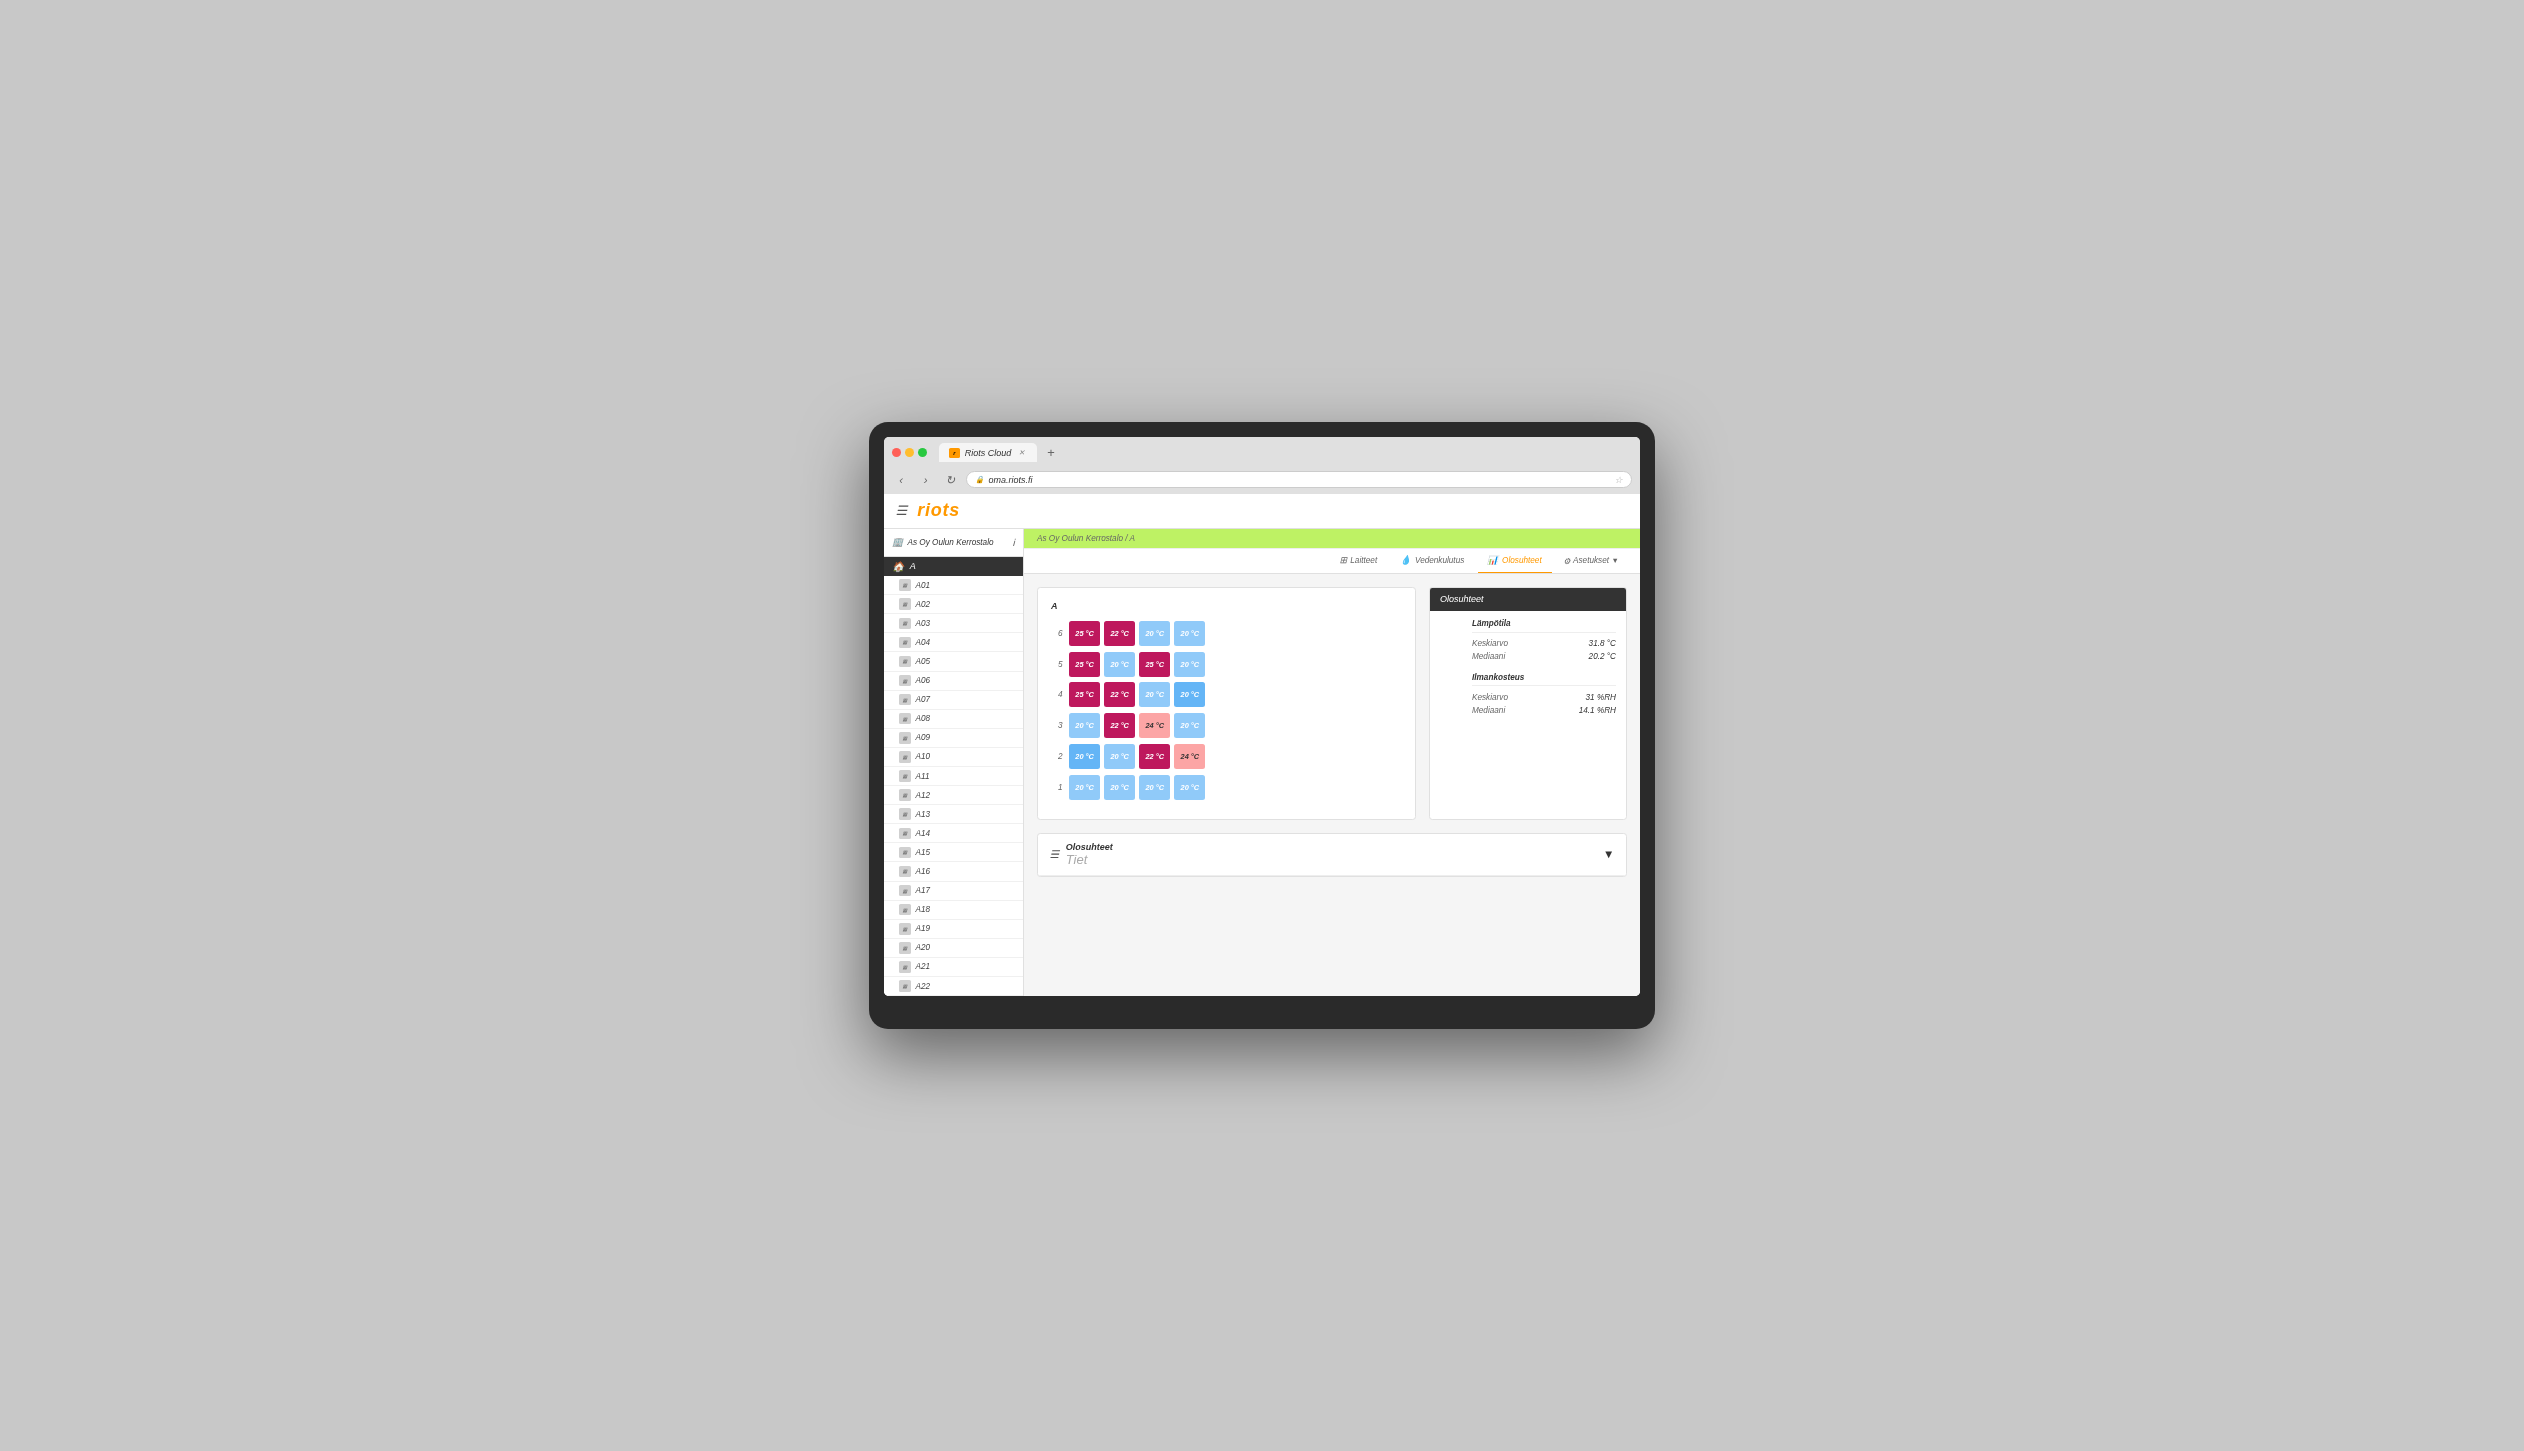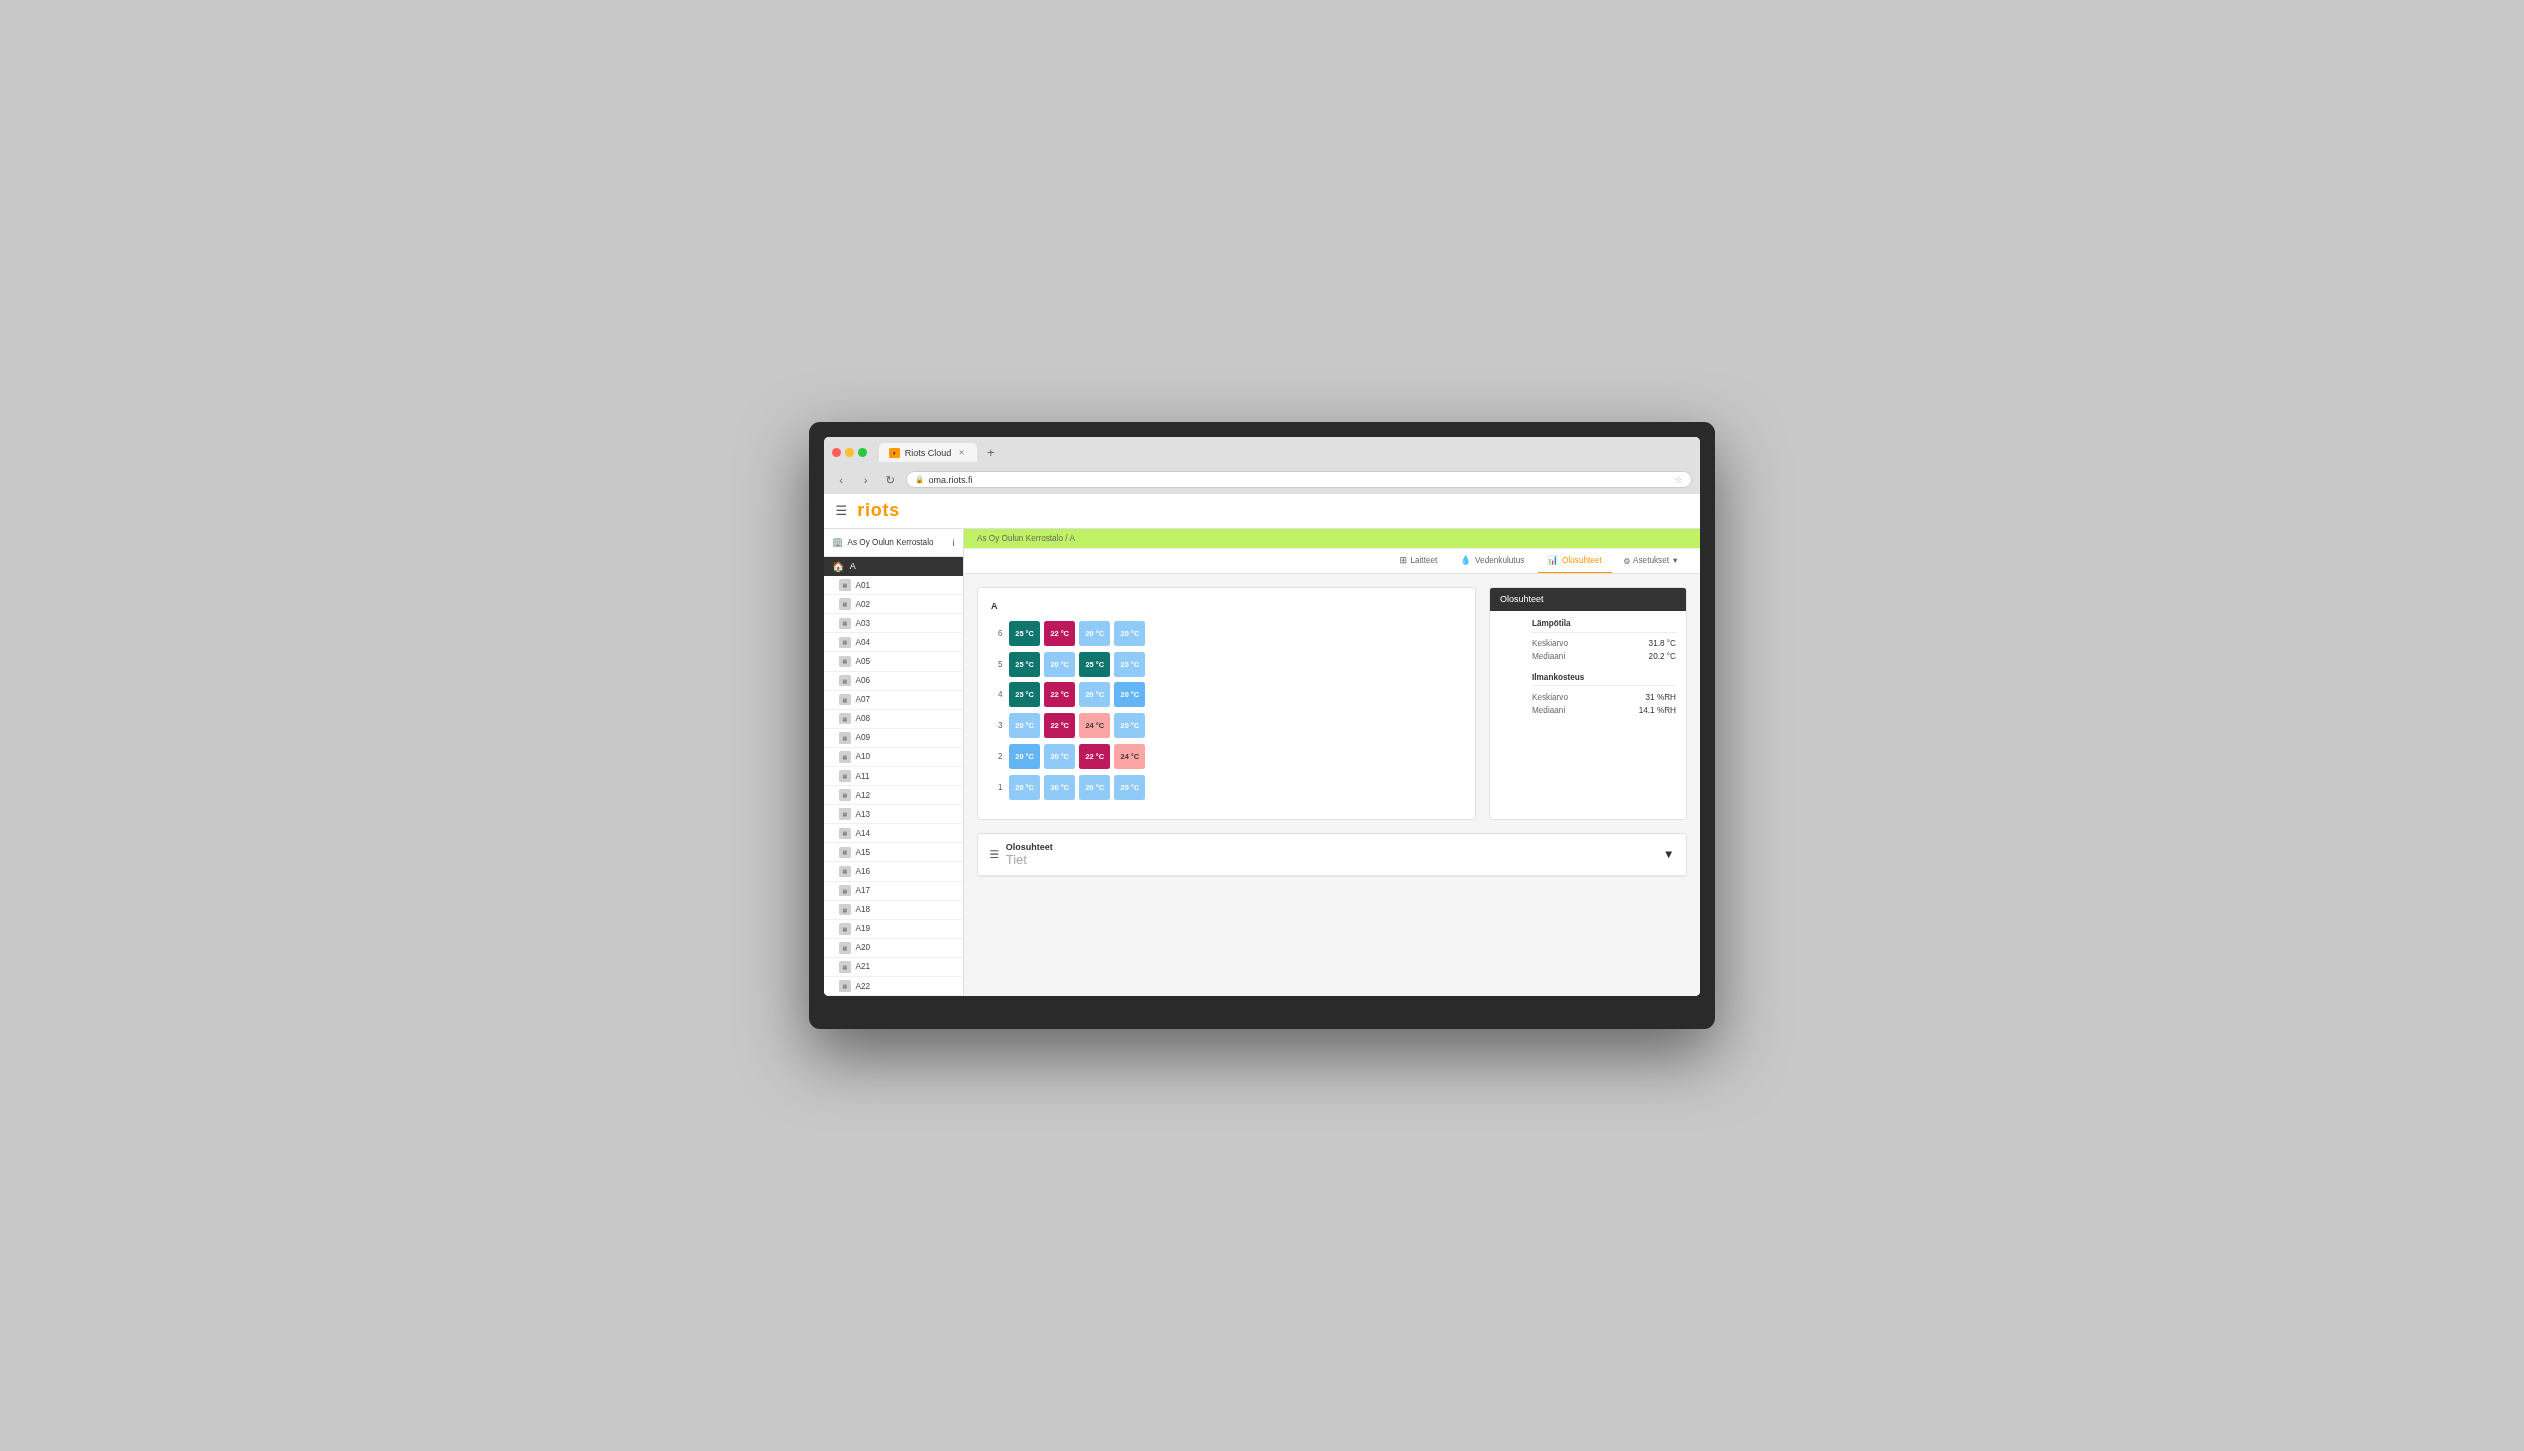--- a/index.html
+++ b/index.html
@@ -6,25 +6,26 @@
     body {
       background: #c8c8c8;
       display: flex;
       align-items: center;
       justify-content: center;
       min-height: 100vh;
       font-family: -apple-system, BlinkMacSystemFont, 'Segoe UI', sans-serif;
     }
 
     .laptop-outer {
-      width: 906px;
+      width: 786px;
       background: #2a2a2a;
-      border-radius: 11px;
+      border-radius: 19px;
       padding: 15px 15px 33px 15px;
       box-shadow: 0 25px 66px rgba(0,0,0,0.5);
+      font-style: italic;
     }
 
     .screen {
       background: #e8e8e8;
       border-radius: 5px;
       overflow: hidden;
     }
 
     
     .browser-chrome {
@@ -340,21 +341,21 @@
       border-radius: 2.5px;
       display: flex;
       align-items: center;
       justify-content: center;
       font-size: 7.4px;
       font-weight: bold;
       color: #fff;
       cursor: pointer;
     }
 
-    .cell-red { background: #0f766e; }
+    .cell-red { background: #be185d; }
     .cell-blue-mid { background: #be185d; }
     .cell-blue-light { background: #64b5f6; }
     .cell-blue-pale { background: #90caf9; }
     .cell-yellow { background: #fca5a5; color: #333; }
 
     
     .stats-panel {
       width: 198px;
       background: #fff;
       border: 0.8px solid #e0e0e0;

